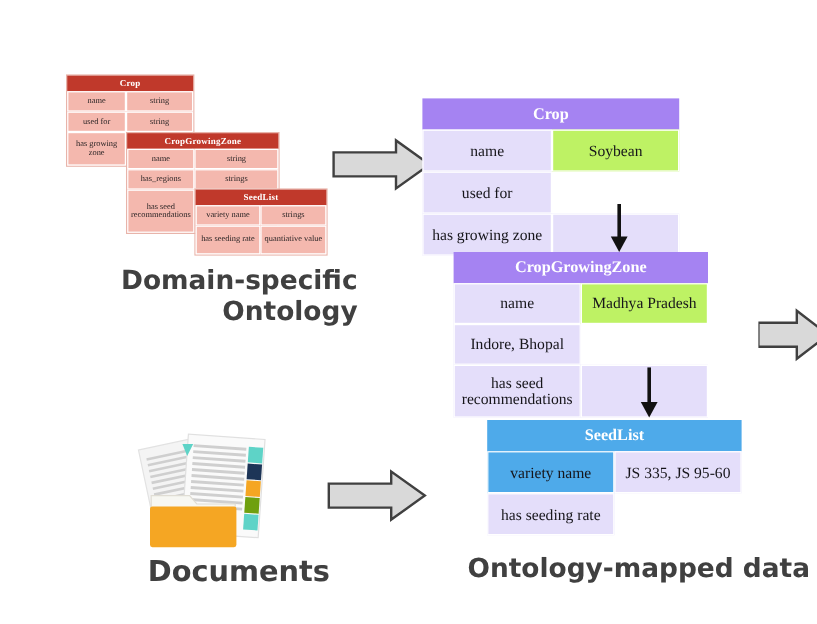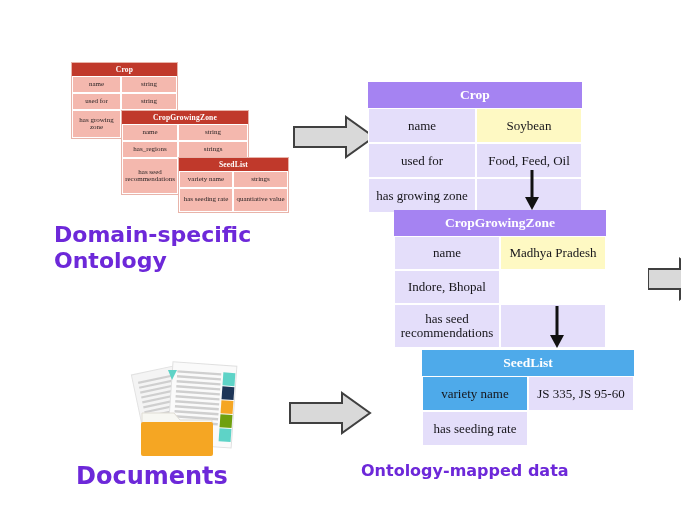--- a/index.html
+++ b/index.html
@@ -3,21 +3,21 @@
 <meta charset="utf-8">
 <style>
   html,body{margin:0;padding:0;}
   body{
     width:681px;height:520px;
     background:#ffffff;
     font-family:"Liberation Serif",serif;
     position:relative;
     overflow:hidden;
   }
-  .stage{position:absolute;left:16px;top:0;width:539px;height:520px;text-decoration:underline;}
+  .stage{position:absolute;left:0;top:0;width:539px;height:520px;text-decoration:underline;}
 
   
   .tbl{position:absolute;box-sizing:border-box;}
   .tbl .hdr{
     text-align:center;color:#ffffff;font-weight:bold;
     box-sizing:border-box;display:flex;align-items:center;justify-content:center;
   }
   .tbl .row{display:flex;box-sizing:border-box;}
   .tbl .cell{
     box-sizing:border-box;display:flex;align-items:center;justify-content:center;
@@ -45,21 +45,21 @@
   #onto-seed .c1{width:55px;}
   #onto-seed .c2{width:56px;}
   #onto-seed .r1{height:17px;}
   #onto-seed .r2{height:24px;}
 
   
   .mapped{}
   .mapped .hdr{font-size:13.5px;}
   .mapped .cell{font-size:13px;color:#16151a;border:1px solid #ffffff;}
   .lav{background:#e4defa;}
-  .orange{background:#fef9c3;}
+  .orange{background:#bef264;}
 
   #map-crop{left:352px;top:82px;width:214px;}
   #map-crop .hdr{background:#a583f2;height:26px;}
   #map-crop .c1{width:108px;}
   #map-crop .c2{width:106px;}
   #map-crop .r{height:35px;}
 
   #map-zone{left:378px;top:210px;width:212px;}
   #map-zone .hdr{background:#a583f2;height:26px;}
   #map-zone .c1{width:106px;}
@@ -71,26 +71,26 @@
   #map-seed .hdr{background:#4eaaea;height:26px;}
   #map-seed .c1{width:106px;}
   #map-seed .c2{width:106px;}
   #map-seed .r{height:35px;}
   .blue{background:#4eaaea;}
 
   
   .caption{
     position:absolute;
     font-family:"DejaVu Sans",sans-serif;
-    font-weight:bold;color:#6d28d9;
-    text-align:left;line-height:1.18;
+    font-weight:bold;color:#404040;
+    text-align:right;line-height:1.18;
   }
   #cap-ontology{left:38px;top:222px;width:260px;font-size:22px;}
   #cap-documents{left:60px;top:462px;width:215px;font-size:24px;}
-  #cap-mapped{left:345px;top:462px;width:330px;font-size:16px;}
+  #cap-mapped{left:345px;top:462px;width:330px;font-size:22px;}
 
   
   .blockarrow{position:absolute;}
   
   .vconn{position:absolute;}
 
   
   #docs-illus{position:absolute;left:112px;top:358px;width:126px;height:100px;}
 </style>
 </head>
@@ -157,21 +157,20 @@
   </svg>
 
   <div class="tbl mapped" id="map-crop">
     <div class="hdr">Crop</div>
     <div class="row r">
       <div class="cell c1 lav">name</div>
       <div class="cell c2 orange">Soybean</div>
     </div>
     <div class="row r">
       <div class="cell c1 lav">used for</div>
-      <div class="cell c2 lav">Food, Feed, Oil</div>
     </div>
     <div class="row r">
       <div class="cell c1 lav">has growing zone</div>
       <div class="cell c2 lav"></div>
     </div>
   </div>
 
   <svg class="vconn" style="left:505px;top:170px;" width="22" height="42" viewBox="0 0 22 42">
     <line x1="11" y1="0" x2="11" y2="30" stroke="#111111" stroke-width="3"></line>
     <polygon points="11,40 4,27 18,27" fill="#111111"></polygon>

